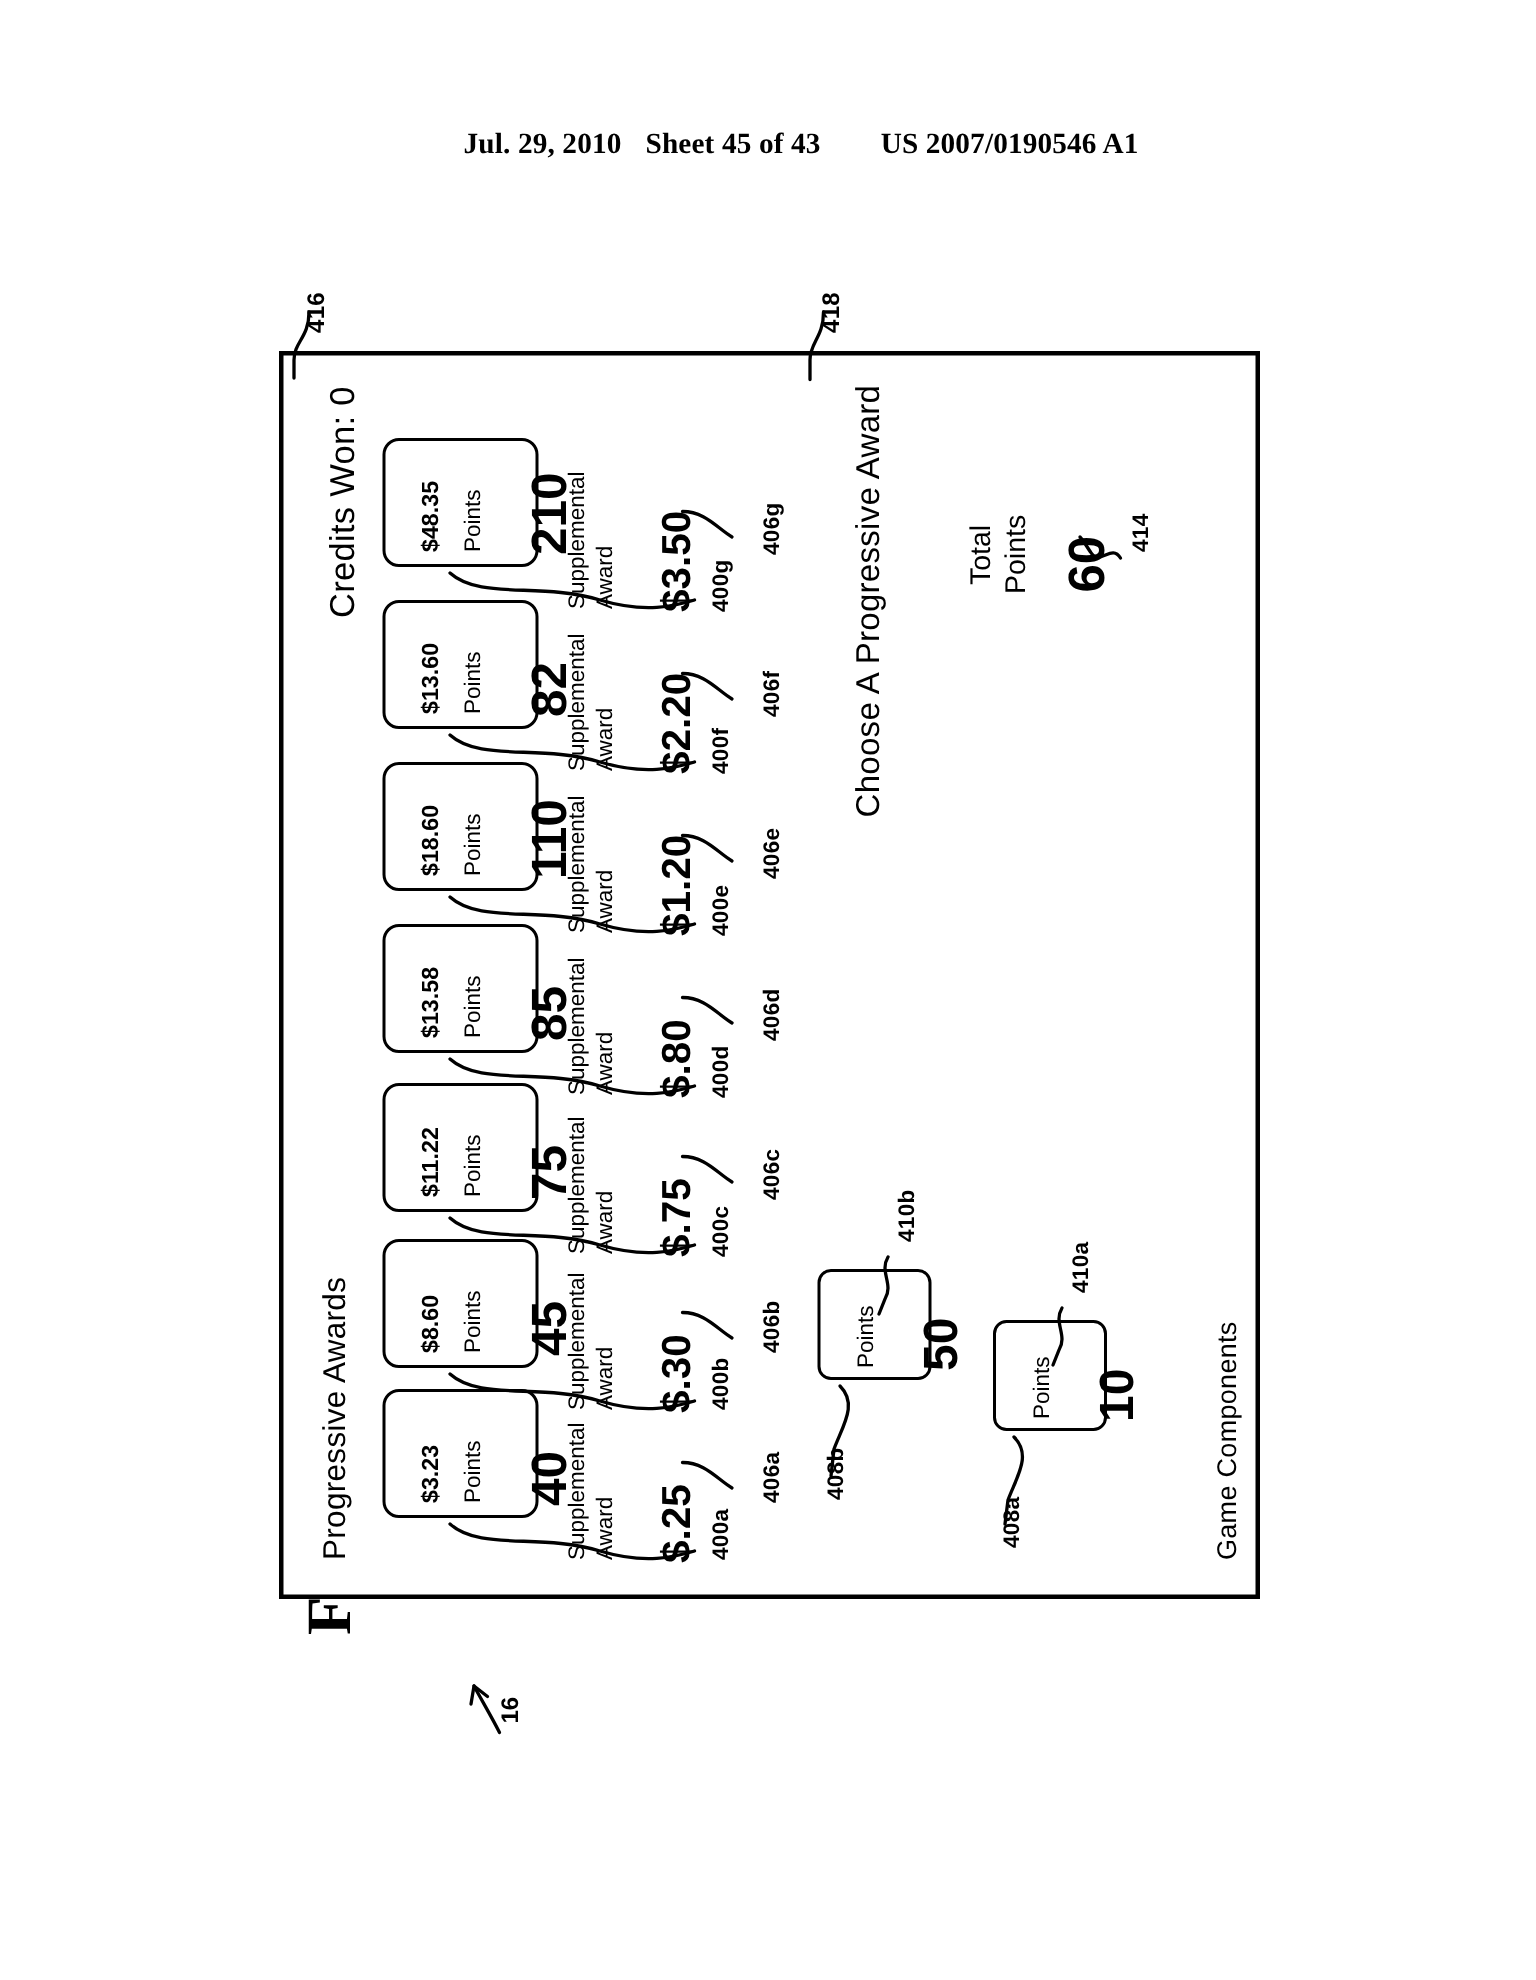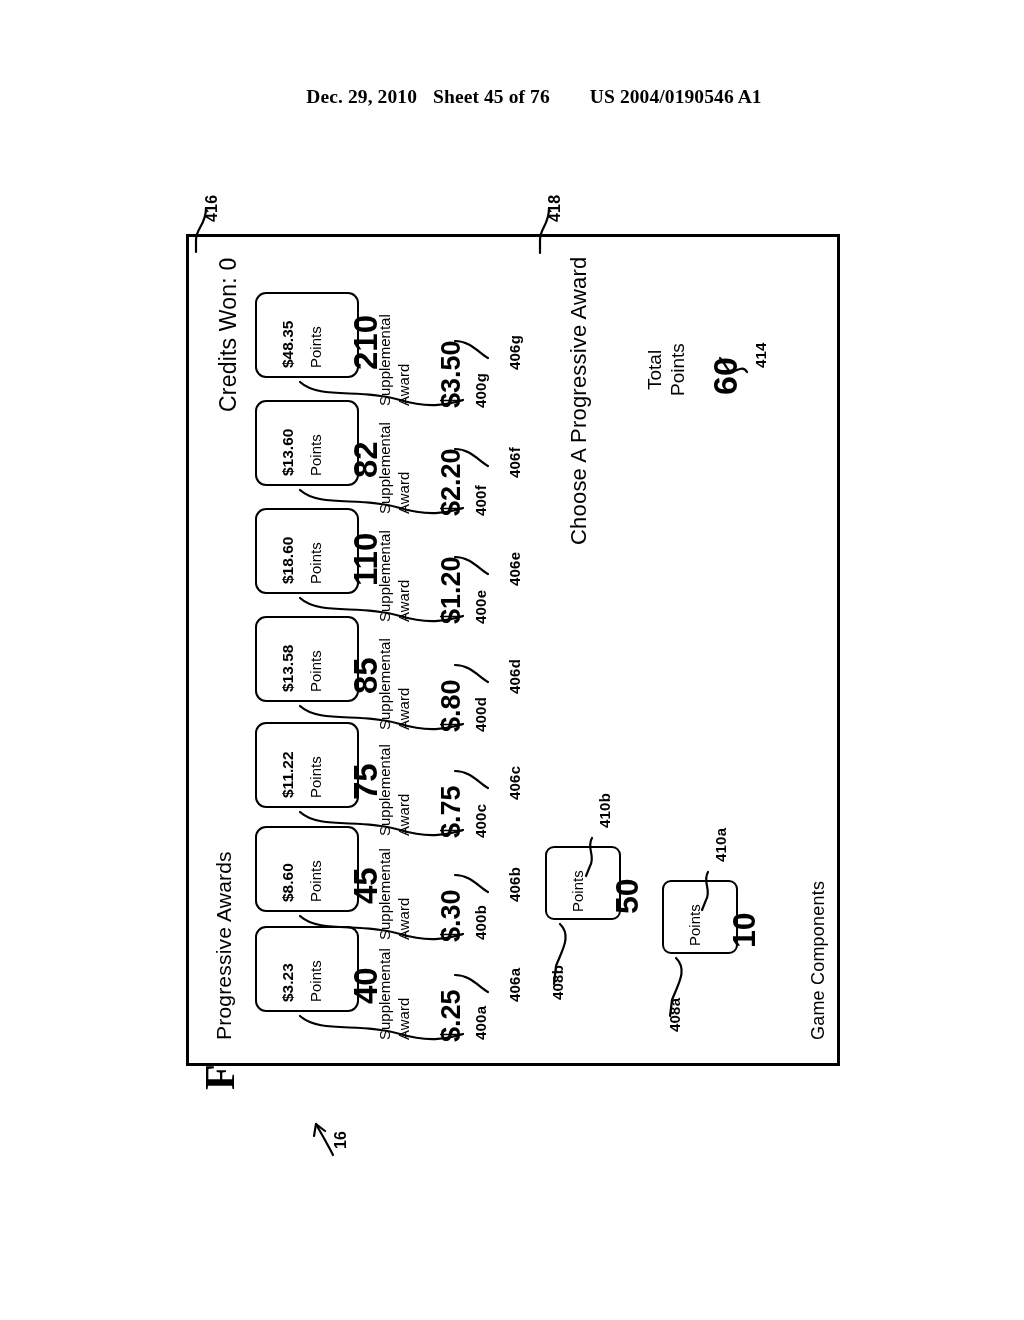--- a/index.html
+++ b/index.html
@@ -264,25 +264,25 @@
     stroke: #000;
     stroke-width: 2.2;
     stroke-linecap: round;
   }
 </style>
 </head>
 <body>
 
 <div class="pub-header">
   <span class="gap-a"></span>
-  <span class="seg">Dec. 29, 2010</span>
+  <span class="seg">Jul. 29, 2010</span>
   <span class="gap-b"></span>
-  <span class="seg">Sheet 45 of 76</span>
+  <span class="seg">Sheet 45 of 43</span>
   <span class="gap-c"></span>
-  <span class="seg">US 2004/0190546 A1</span>
+  <span class="seg">US 2007/0190546 A1</span>
 </div>
 
 <div class="fig-label">FIG. 43</div>
 
 <div class="fig-16-wrap">
   <div class="fig-16-num">16</div>
 </div>
 
 <div class="screen-frame"></div>
 

